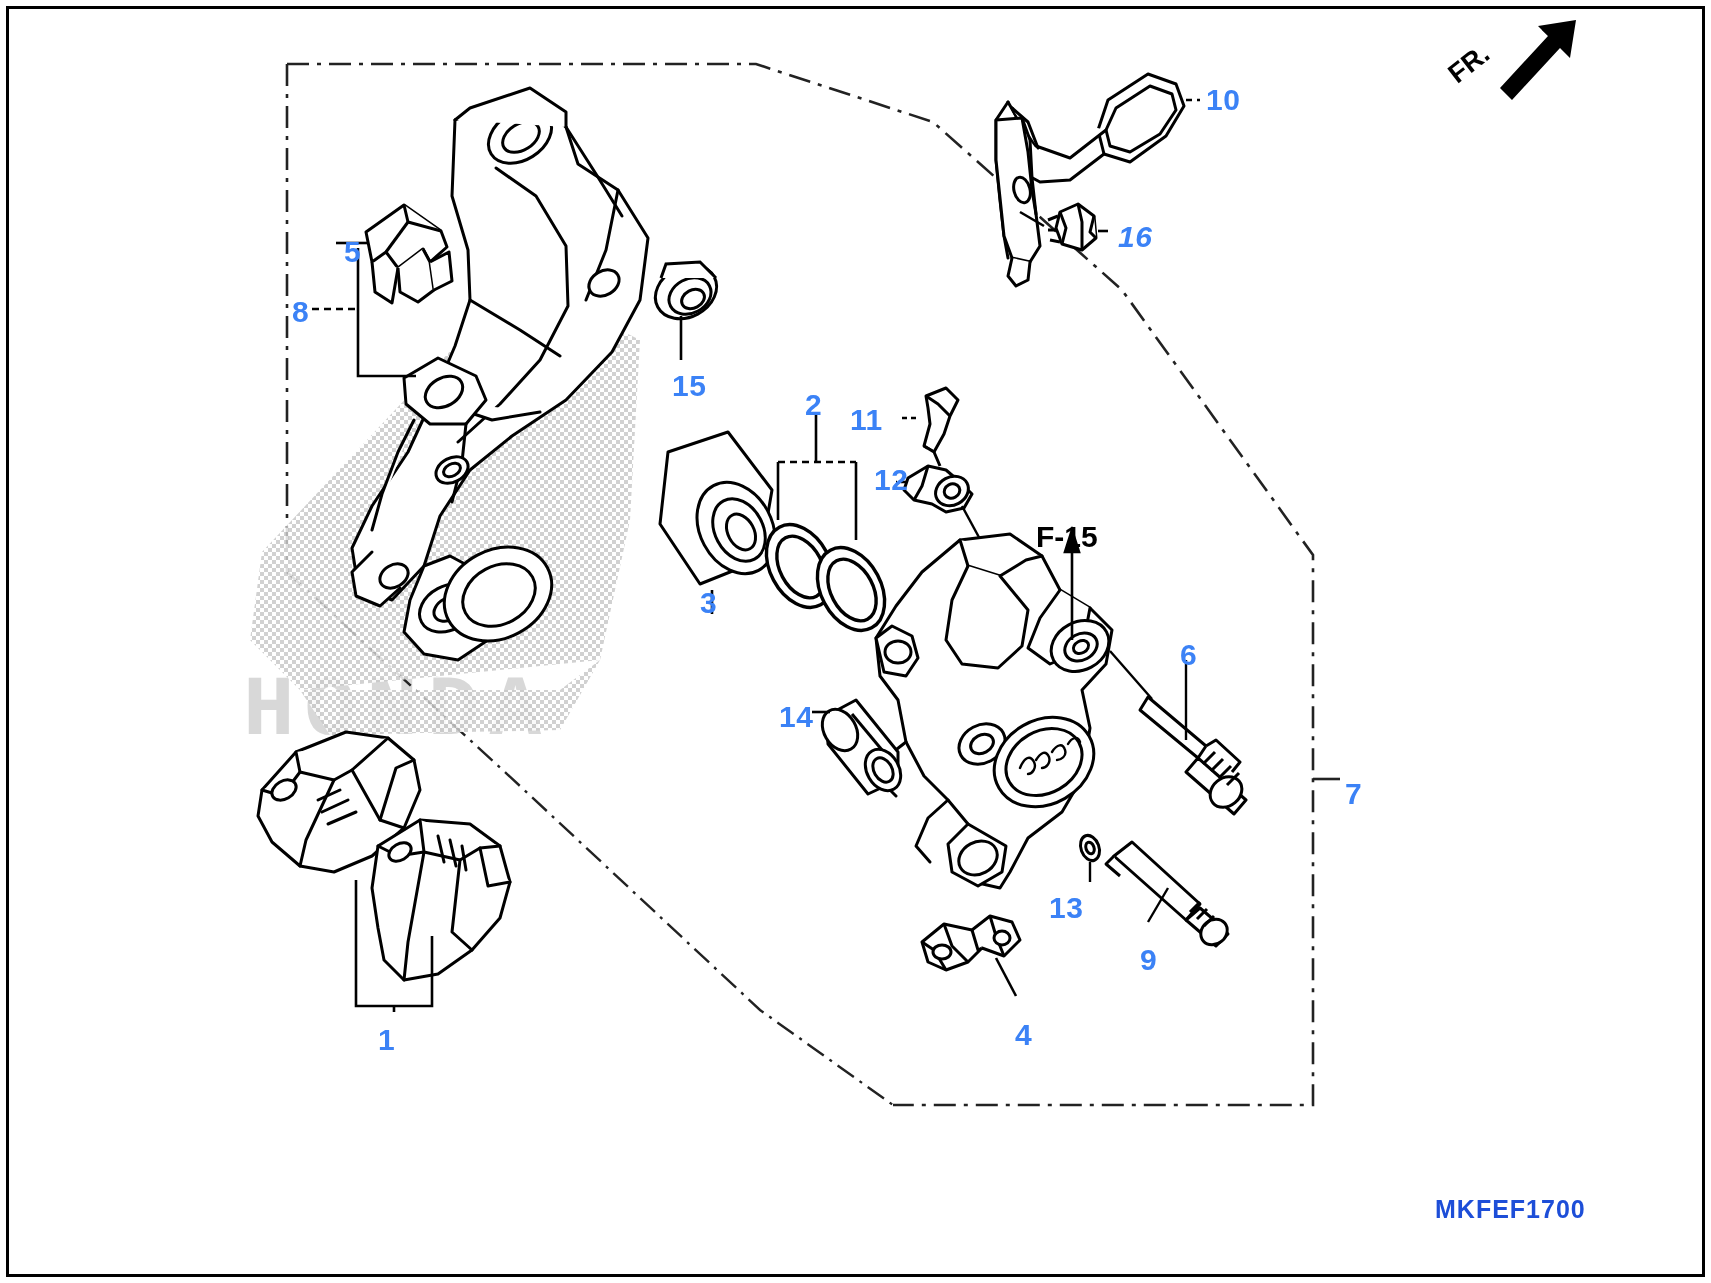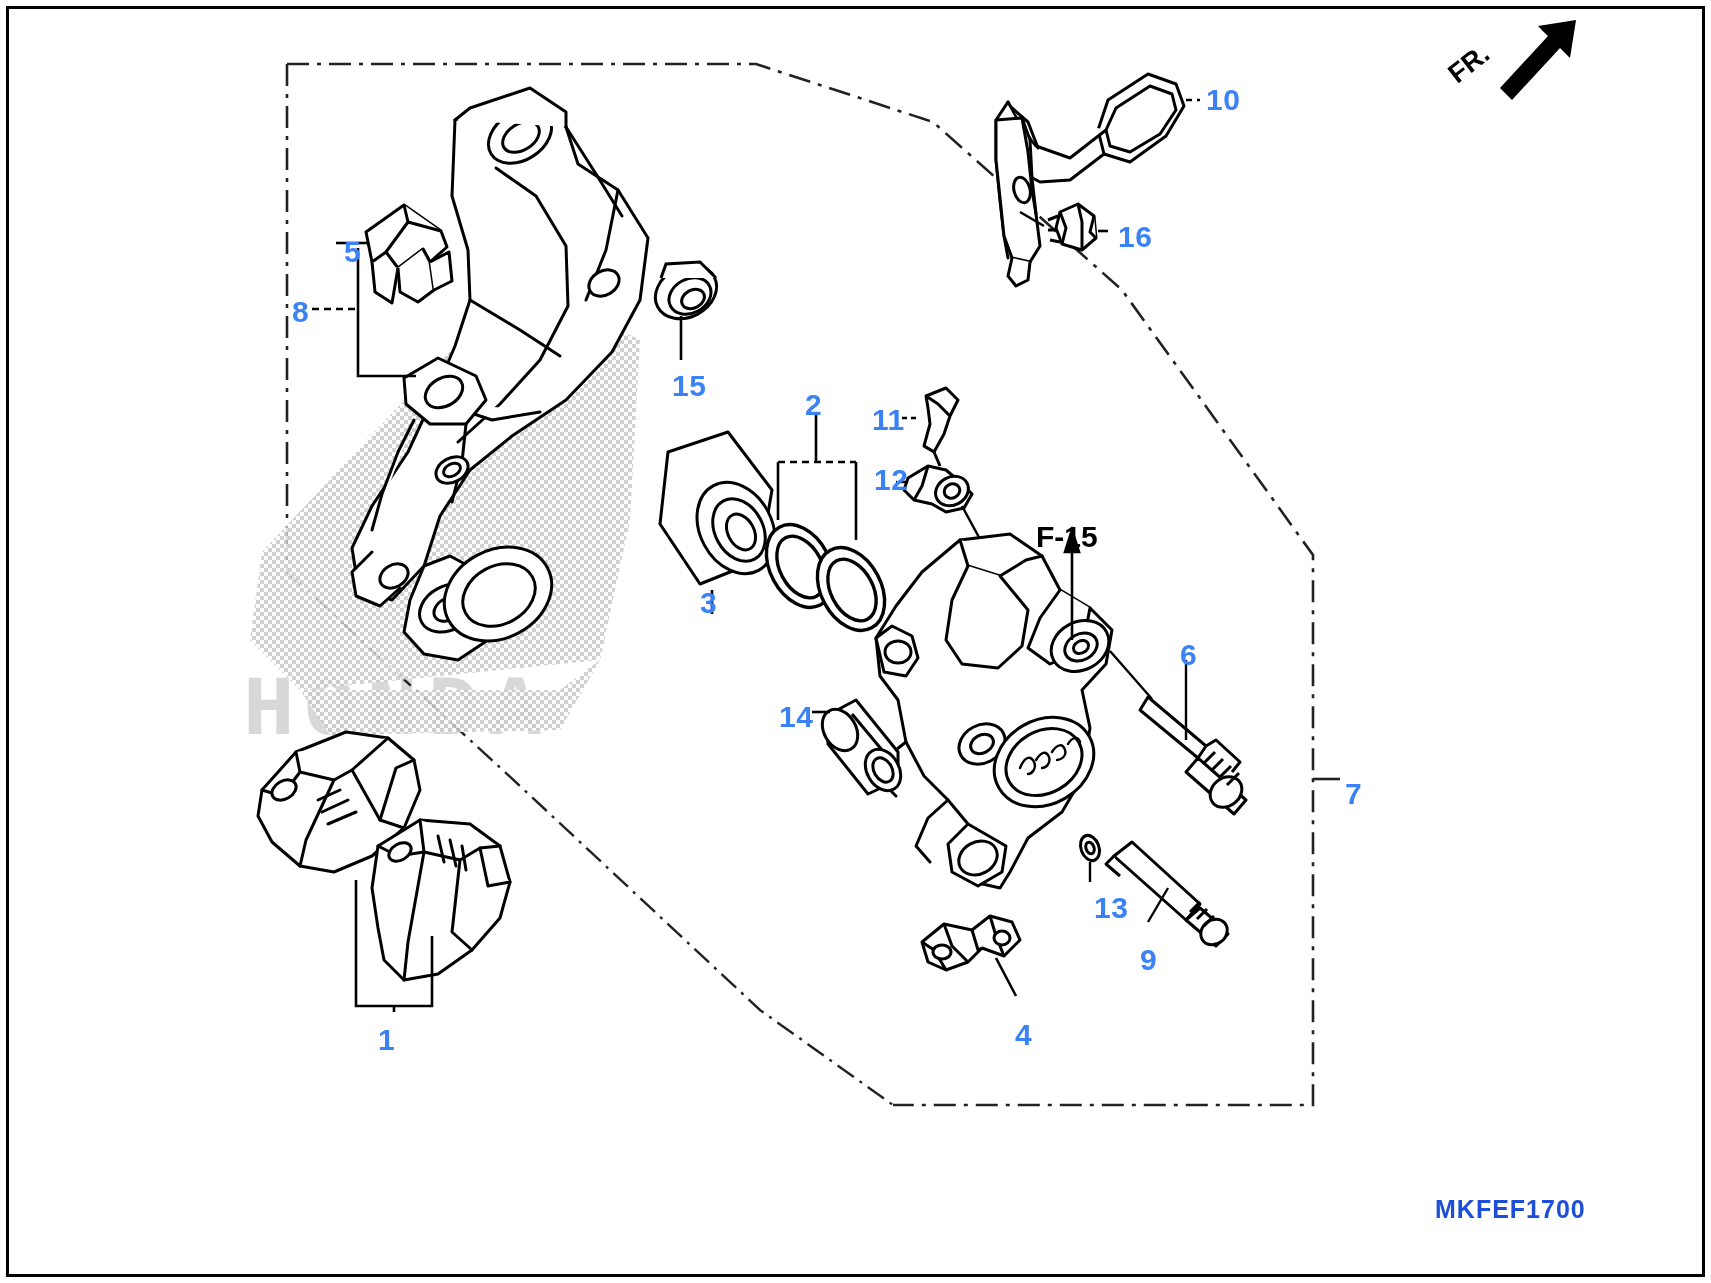--- a/index.html
+++ b/index.html
@@ -402,26 +402,26 @@
   <div class="callout" style="left:378px;top:1025px;">1</div>
   <div class="callout" style="left:805px;top:390px;">2</div>
   <div class="callout" style="left:700px;top:588px;">3</div>
   <div class="callout" style="left:1015px;top:1020px;">4</div>
   <div class="callout" style="left:344px;top:237px;">5</div>
   <div class="callout" style="left:1180px;top:640px;">6</div>
   <div class="callout" style="left:1345px;top:779px;">7</div>
   <div class="callout" style="left:292px;top:297px;">8</div>
   <div class="callout" style="left:1140px;top:945px;">9</div>
   <div class="callout" style="left:1206px;top:85px;">10</div>
-  <div class="callout" style="left:872px;top:405px;">11</div>
+  <div class="callout" style="left:850px;top:405px;">11</div>
   <div class="callout" style="left:874px;top:465px;">12</div>
-  <div class="callout" style="left:1094px;top:893px;">13</div>
+  <div class="callout" style="left:1049px;top:893px;">13</div>
   <div class="callout" style="left:779px;top:702px;">14</div>
   <div class="callout" style="left:661px;top:371px;margin-left:11px;">15</div>
-  <div class="callout" style="left:1118px;top:222px;">16</div>
+  <div class="callout" style="left:1118px;top:222px;font-style:italic;">16</div>
 
   <div class="ref-label" style="left:1036px;top:504px;margin-top:16px;">F-15</div>
 
   <div class="fr-label" style="left:1452px;top:62px;">FR.</div>
 
   <svg style="position:absolute;left:1470px;top:10px;width:120px;height:90px;" viewBox="0 0 120 90">
     <polygon points="30,78 78,26 68,16 106,10 100,48 90,38 42,90" fill="#000"></polygon>
     <polygon points="72,20 104,12 98,44" fill="#000"></polygon>
   </svg>
 

